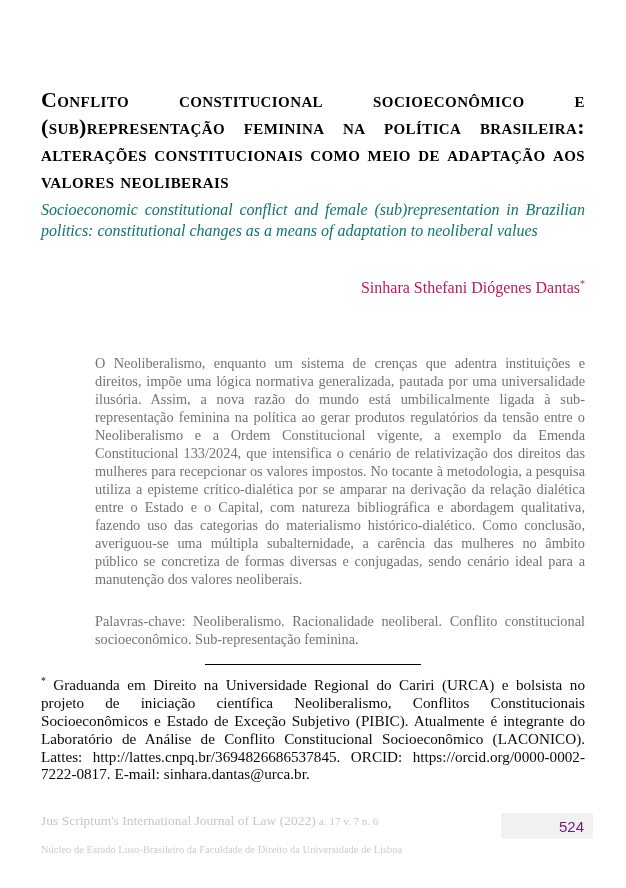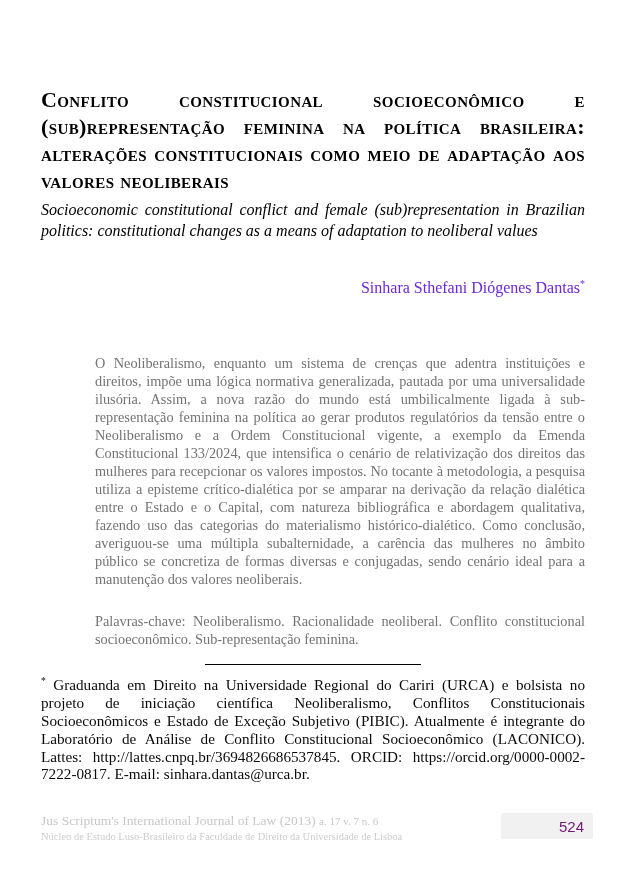--- a/index.html
+++ b/index.html
@@ -24,28 +24,28 @@
     color:#000;
     text-align:justify;
   }
   .title-en {
     margin:5px 0 0 0;
     font-size:16px;
     line-height:21px;
     font-weight:normal;
     font-style:italic;
     text-align:justify;
-    color:#000000;
+    color:#0f766e;
   }
   .author-line {
     margin-top:33px;
     text-align:right;
     font-size:16px;
     line-height:20px;
-    color:#6d28d9;
+    color:#be185d;
   }
   .author-line sup { font-size:10px; vertical-align:super; }
 
   .abstract {
     margin:56px 0 0 54px;
     text-align:justify;
     font-size:14.3px;
     line-height:18px;
     color:#737373;
   }
@@ -71,21 +71,21 @@
   .footer {
     position:absolute;
     left:41px; right:33px; top:813px;
     display:flex;
     justify-content:space-between;
     align-items:flex-start;
   }
   .footer-left { color:#c7c7c7; }
   .footer-journal { font-size:13.5px; line-height:16px; }
   .footer-journal .meta { font-size:11px; }
-  .footer-institution { font-size:10.5px; line-height:13px; margin-top:1px; color:#cccccc; }
+  .footer-institution { font-size:10.5px; line-height:13px; margin-top:14px; color:#cccccc; }
   .page-badge {
     background:#f1f1f1;
     color:#701a75;
     font-family:"Liberation Sans", sans-serif;
     font-size:15px;
     width:92px; height:26px;
     display:flex; align-items:center; justify-content:flex-end;
     padding-right:9px;
     box-sizing:border-box;
     border-radius:2px;
@@ -111,21 +111,21 @@
     </div>
 
     <hr class="footnote-rule">
 
     <p class="footnote"><sup>*</sup> <span>Graduanda em Direito na Universidade Regional do Cariri (URCA) e bolsista no projeto de iniciação científica Neoliberalismo, Conflitos Constitucionais Socioeconômicos e Estado de Exceção Subjetivo (PIBIC). Atualmente é integrante do Laboratório de Análise de Conflito Constitucional Socioeconômico (LACONICO). Lattes: http://lattes.cnpq.br/3694826686537845. ORCID: https://orcid.org/0000-0002-7222-0817. E-mail: sinhara.dantas@urca.br.</span></p>
   </div>
 
   <div class="footer">
     <div class="footer-left">
       <div class="footer-journal">
-        <span>Jus Scriptum's International Journal of Law (2013) </span><span class="meta">a. 17 v. 7 n. 6</span>
+        <span>Jus Scriptum's International Journal of Law (2022) </span><span class="meta">a. 17 v. 7 n. 6</span>
       </div>
       <div class="footer-institution">Núcleo de Estudo Luso-Brasileiro da Faculdade de Direito da Universidade de Lisboa</div>
     </div>
     <div class="page-badge">
       <span>524</span>
     </div>
   </div>
 </div>
 
 </body></html>

